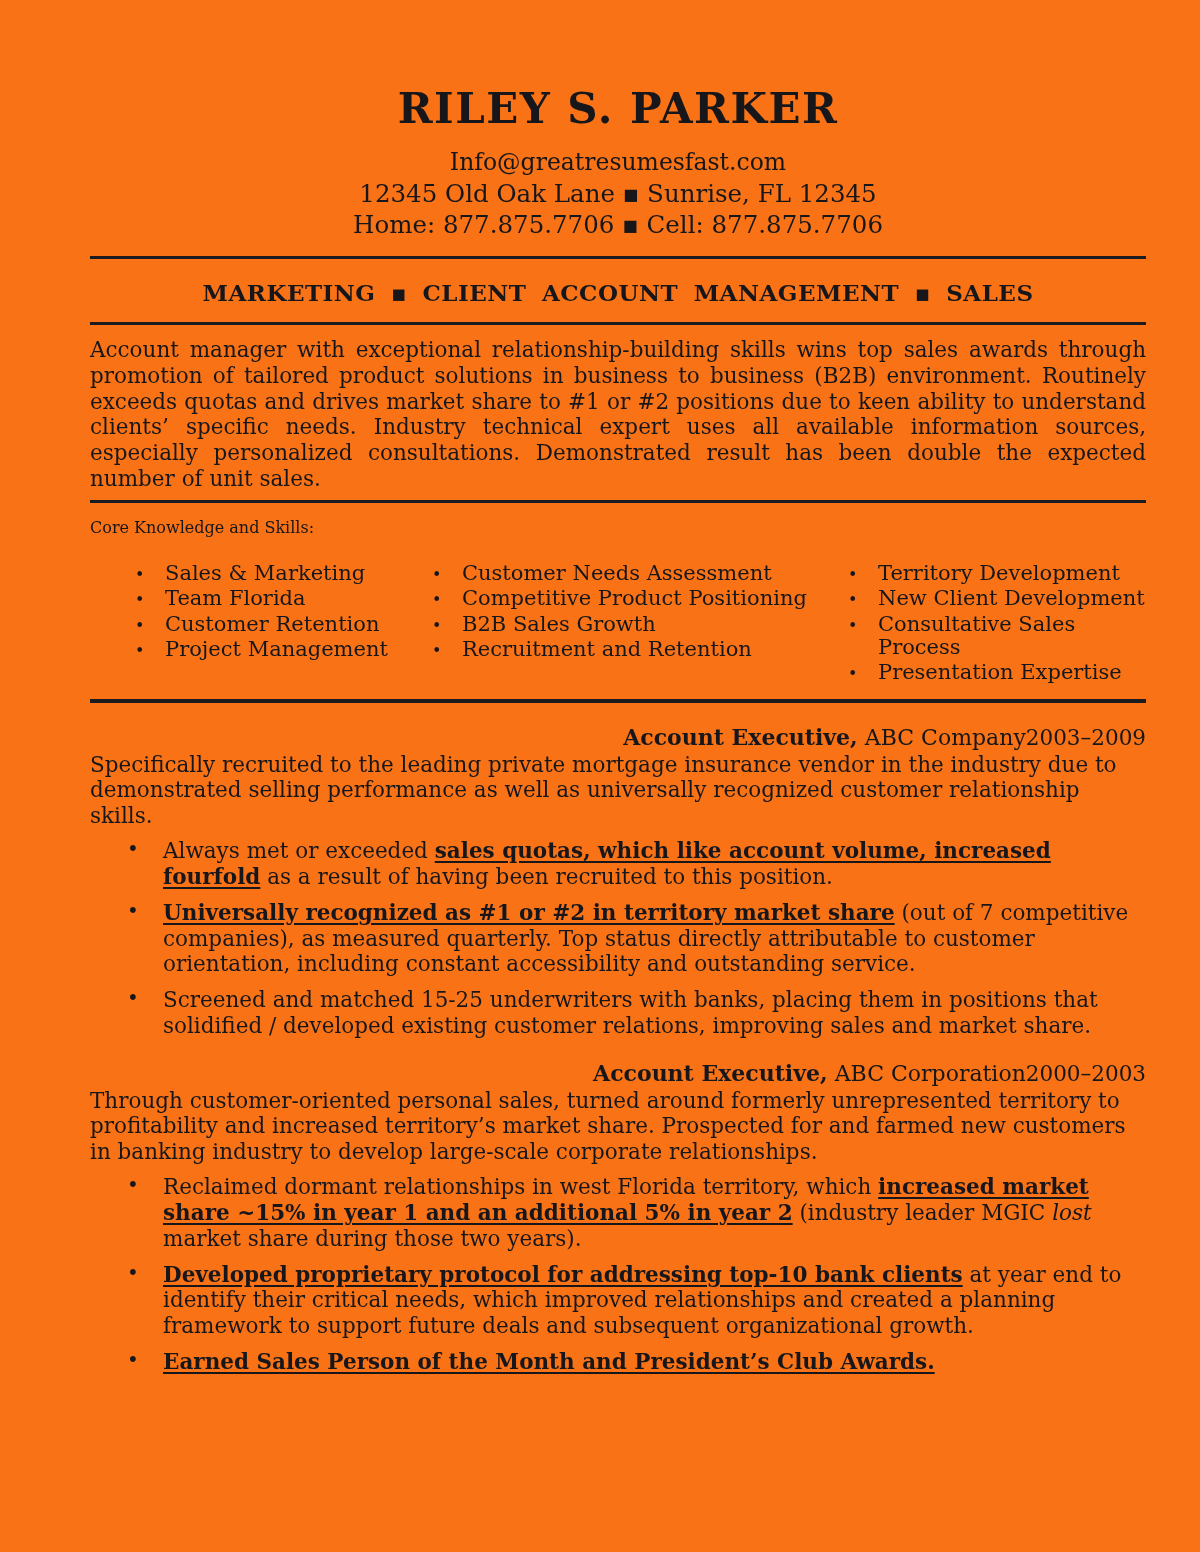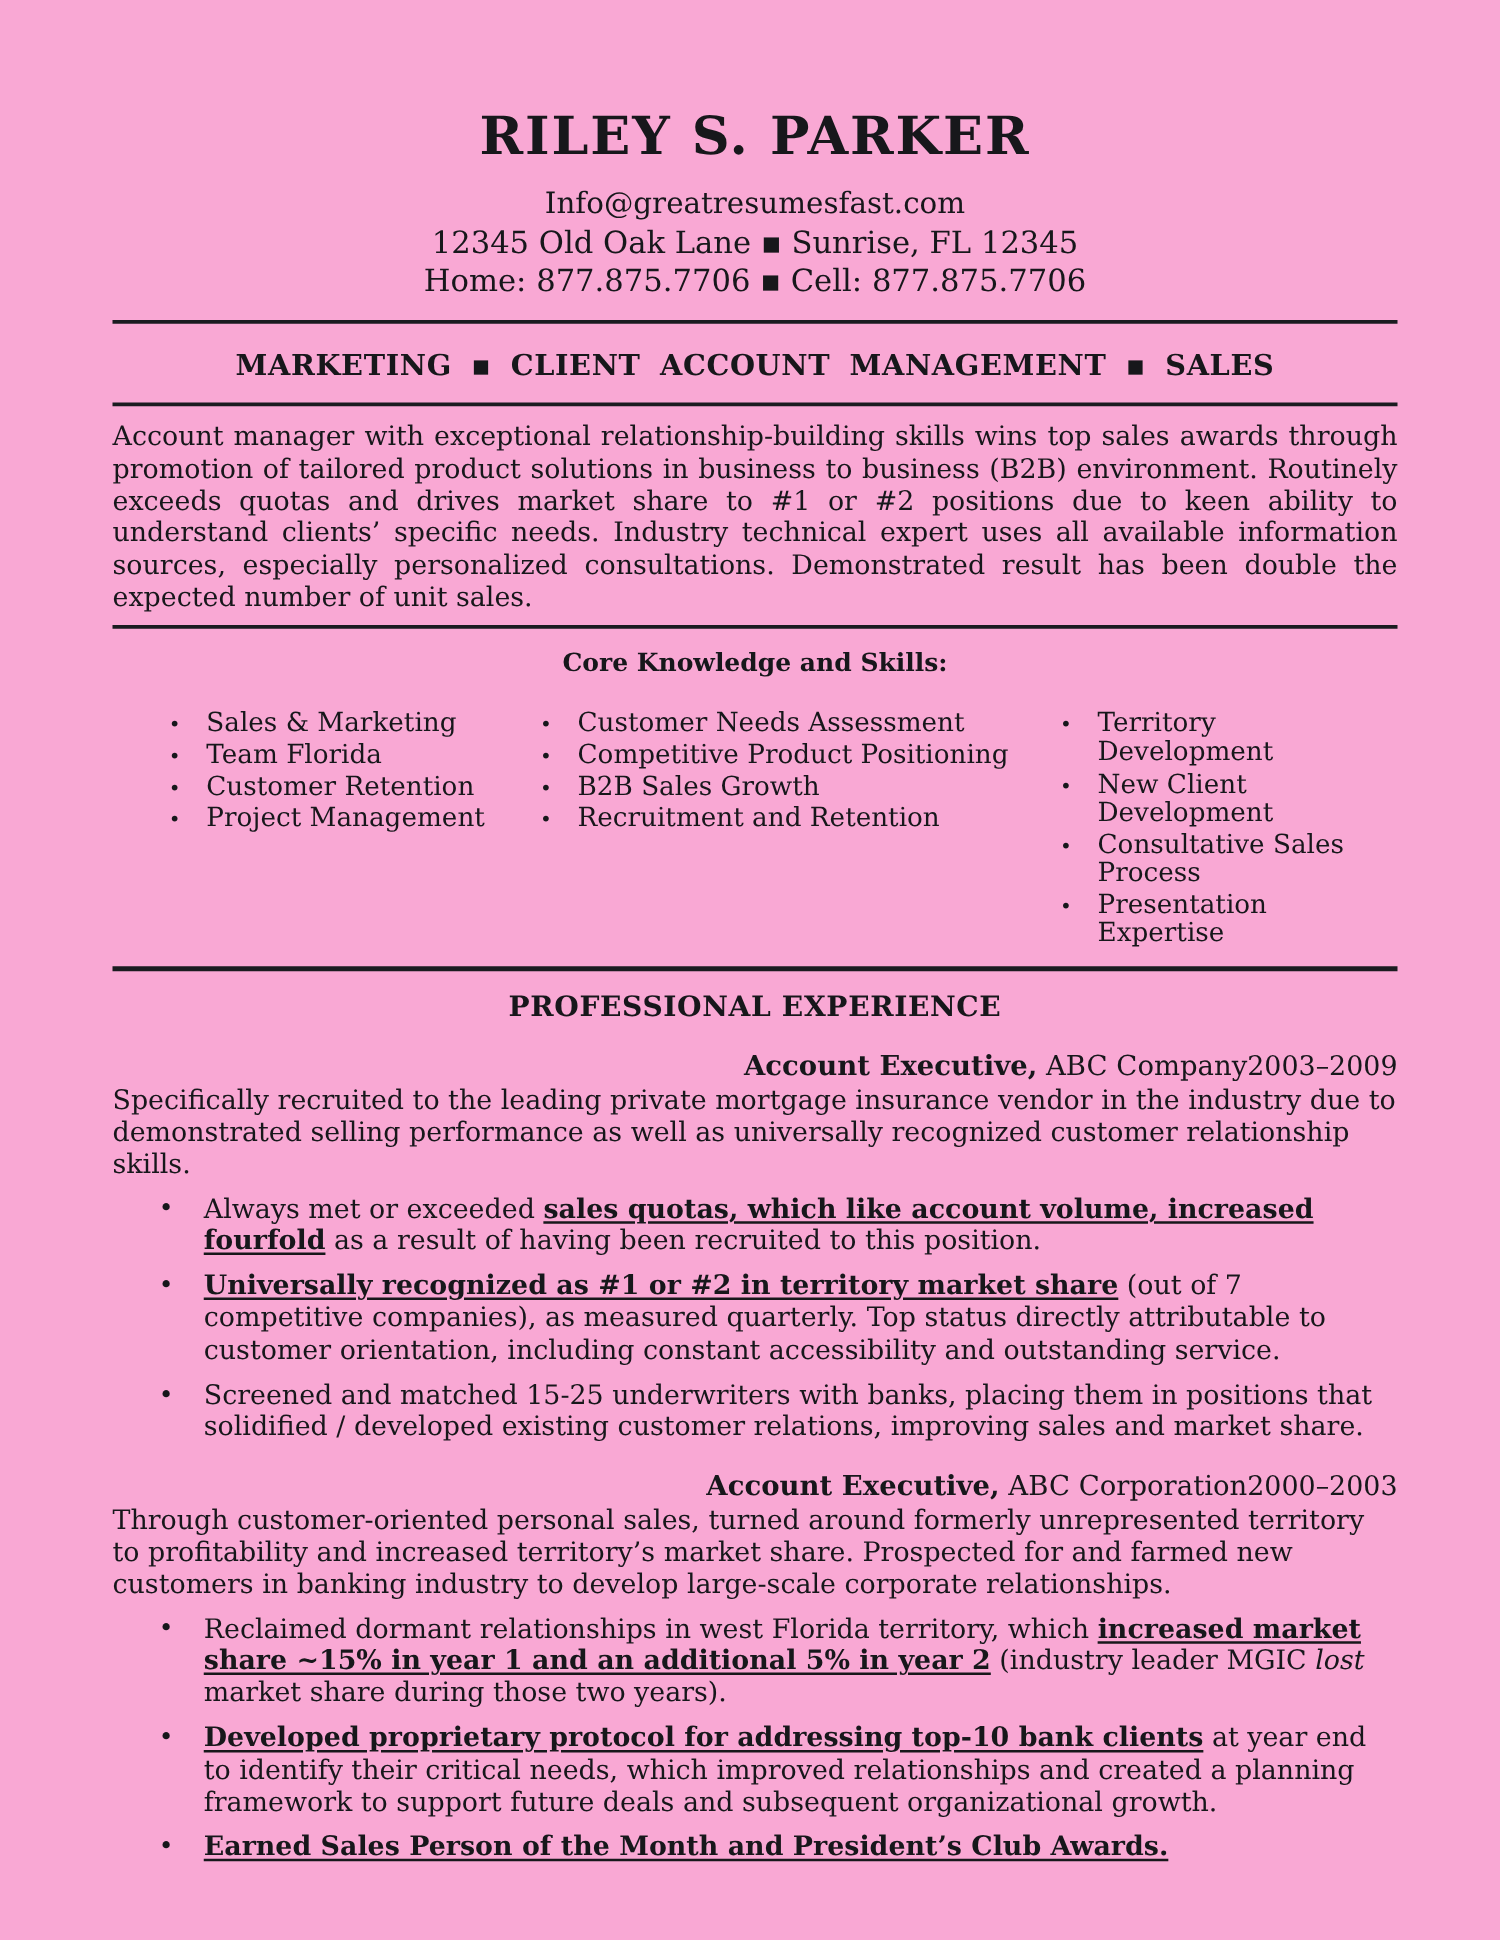--- a/index.html
+++ b/index.html
@@ -1,23 +1,23 @@
 <!DOCTYPE html>
 <html><head>
 <meta charset="utf-8">
 <style>
   html, body { margin:0; padding:0; background:#ffffff; }
   .page {
     position:relative;
     width:1200px; height:1552px;
     box-sizing:border-box;
-    background:#f9a8d4;
+    background:#f97316;
     color:#17171b;
     font-family:"DejaVu Serif", "Liberation Serif", serif;
-    padding:86px 82px 0 90px;
+    padding:86px 54px 0 90px;
     overflow:hidden;
   }
   
   .name {
     margin:0; text-align:center;
     font-size:42px; font-weight:bold; letter-spacing:1.5px;
     line-height:1.1;
   }
   .contact-line {
     text-align:center; font-size:24.5px; line-height:1.27;
@@ -35,21 +35,21 @@
     font-size:23px; font-weight:bold; letter-spacing:0.5px; word-spacing:7px;
   }
   
   .summary {
     margin:12px 0 0 0;
     font-size:21.5px; line-height:1.195; text-align:justify;
   }
   
   .skills-heading {
     margin:15px 0 0 0;
-    font-size:20px; font-weight:bold;text-align:center;
+    font-size:16px; font-weight:normal;
   }
   .skills-grid {
     margin:25px 0 0 45px;
     display:grid;
     grid-template-columns:297px 416px 1fr;
     column-gap:0; row-gap:1px;
     font-size:21px; line-height:1.1;
   }
   .skill-item { display:flex; align-items:baseline; margin-bottom:2px; }
   .skill-bullet { flex:0 0 30px; font-size:16px; }
@@ -161,21 +161,20 @@
         </div>
       <div class="skill-item">
           <span class="skill-bullet">•</span>
           <span>Presentation Expertise</span>
         </div>
     </div>
   </div>
 
   <hr class="rule r4">
 
-  <h3 class="exp-heading">PROFESSIONAL EXPERIENCE</h3>
 
   <section>
     <div class="job-header">
       <div>
         <span class="job-title-bold">Account Executive,</span>
         <span>ABC Company</span>
       </div>
       <div class="job-dates">2003–2009</div>
     </div>
     <p class="job-summary">Specifically recruited to the leading private mortgage insurance vendor in the industry due to demonstrated selling performance as well as universally recognized customer relationship skills.</p>

